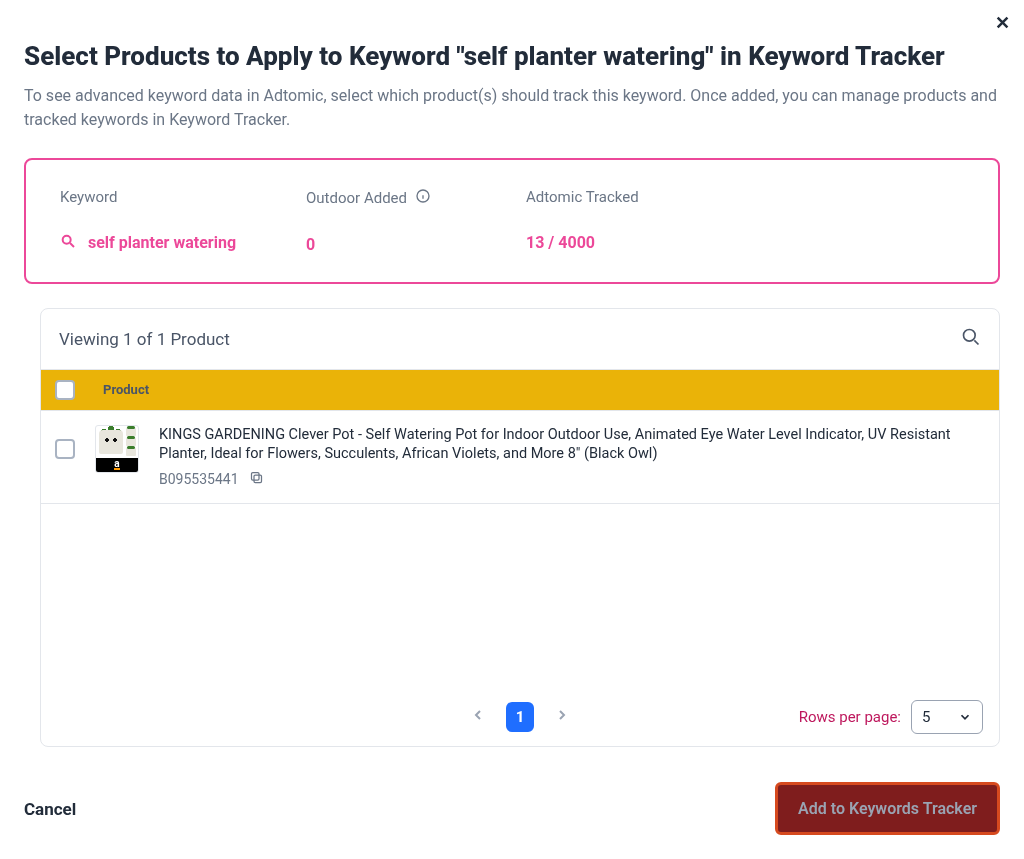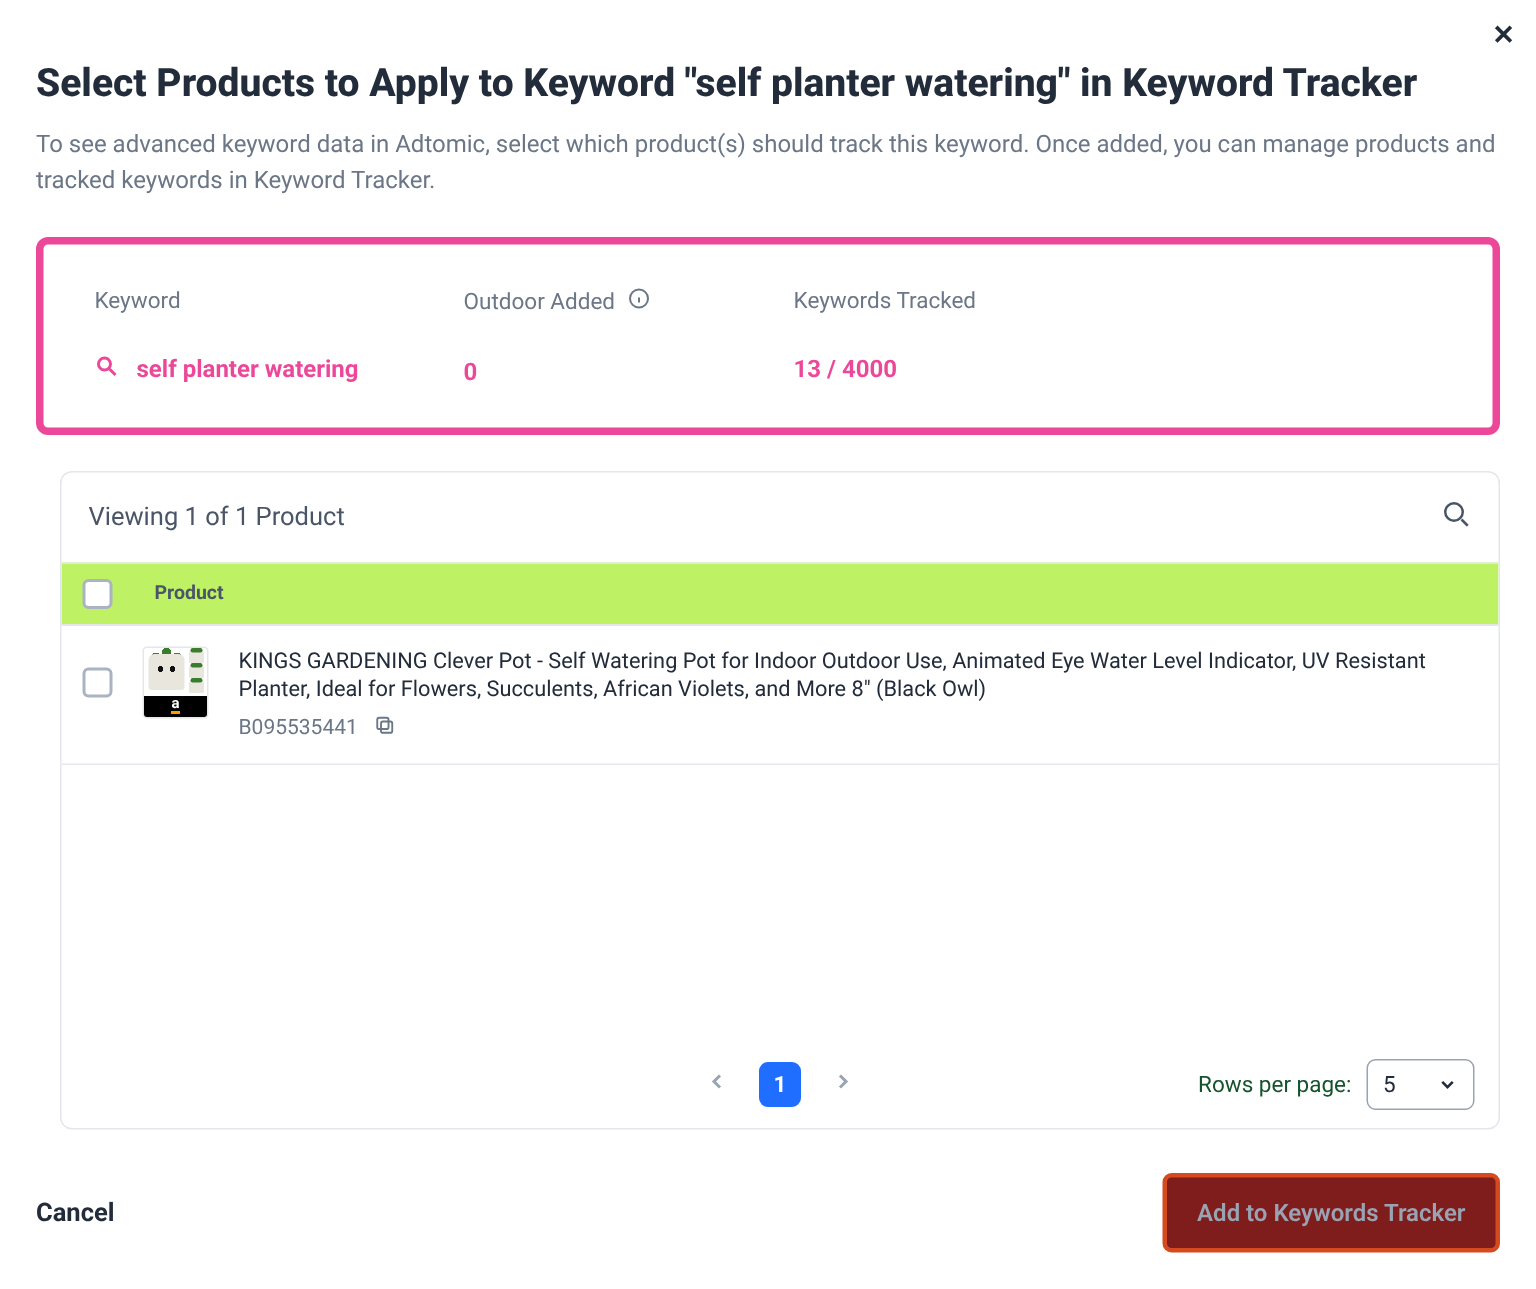--- a/index.html
+++ b/index.html
@@ -28,21 +28,21 @@
   margin-top: 20px;
   line-height: 1.3;
 }
 p.description {
   font-size: 16px;
   color: #6b7686;
   margin-top: 10px;
   line-height: 1.5;
 }
 .stats-panel {
-  border: 5px solid #ec4899;
+  border: 2px solid #ec4899;
   border-radius: 8px;
   margin-top: 26px;
   padding: 28px 34px;
   display: flex;
   gap: 70px;
 }
 .stat-block { min-width: 150px; }
 .stat-label {
   font-size: 15px;
   color: #6b7686;
@@ -71,21 +71,21 @@
 .table-panel-header {
   display: flex;
   justify-content: space-between;
   align-items: center;
   padding: 18px 18px;
 }
 .viewing-text { font-size: 17px; color: #4a5567; }
 .search-btn { cursor: pointer; color: #4a5567; }
 .search-btn svg { width: 20px; height: 20px; }
 .table-head {
-  background: #bef264;
+  background: #eab308;
   border-top: 1px solid #e3e6eb;
   border-bottom: 1px solid #e3e6eb;
   display: flex;
   align-items: center;
   padding: 10px 14px;
   gap: 28px;
 }
 .checkbox {
   width: 20px;
   height: 20px;
@@ -190,21 +190,21 @@
   color: #fff;
   border-radius: 6px;
   display: flex; align-items: center; justify-content: center;
   font-weight: 700;
   font-size: 15px;
 }
 .rows-per-page {
   margin-left: auto;
   display: flex; align-items: center; gap: 10px;
 }
-.rows-per-page-label { font-size: 15px; color: #14532d; }
+.rows-per-page-label { font-size: 15px; color: #be185d; }
 .rows-select {
   width: 72px; height: 34px;
   border: 1px solid #9aa3b2;
   border-radius: 6px;
   display: flex; align-items: center; justify-content: space-between;
   padding: 0 10px;
   font-size: 15px; color: #222c3a;
   cursor: pointer;
 }
 .rows-select svg { width: 14px; height: 14px; }
@@ -260,21 +260,21 @@
         <svg viewBox="0 0 24 24" fill="none" stroke="currentColor" stroke-width="2">
             <circle cx="12" cy="12" r="9"></circle>
             <line x1="12" y1="8" x2="12" y2="8"></line>
             <line x1="12" y1="11" x2="12" y2="16"></line>
           </svg>
       </span>
     </div>
     <div class="stat-value">0</div>
   </div>
   <div class="stat-block">
-    <div class="stat-label">Keywords Tracked</div>
+    <div class="stat-label">Adtomic Tracked</div>
     <div class="stat-value">13 / 4000</div>
   </div>
 </div>
 
 <div class="table-panel">
   <div class="table-panel-header">
     <div class="viewing-text">Viewing 1 of 1 Product</div>
     <div class="search-btn">
       <svg viewBox="0 0 24 24" fill="none" stroke="currentColor" stroke-width="2">
           <circle cx="10" cy="10" r="7"></circle>

